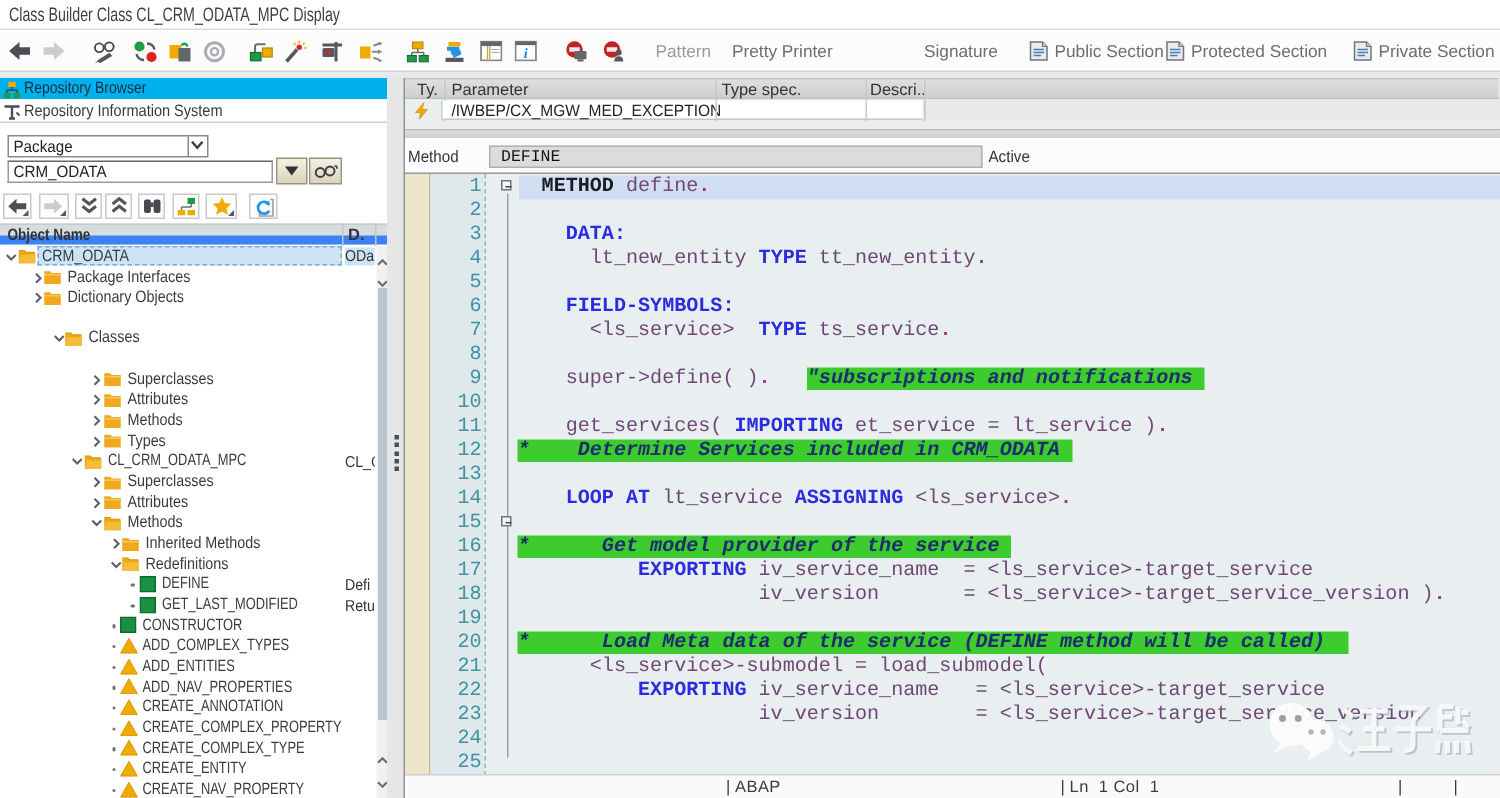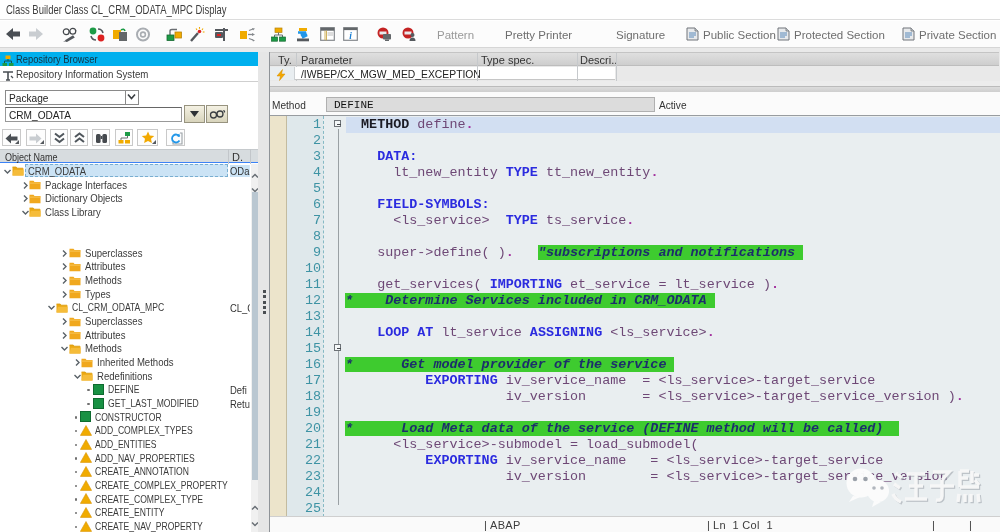--- a/index.html
+++ b/index.html
@@ -27,21 +27,21 @@
 #combo .cbtn { position:absolute; right:0; top:0; width:13px; height:13px; border-left:1px solid #8a8a8a; }
 #pkg { left:5px; top:55px; width:177px; height:15px; background:#fff; border:1px solid #999; border-top-color:#666; font-size:11px; color:#222; }
 #pkg .t { position:absolute; left:3px; top:1px; transform:scaleX(0.92); transform-origin:0 0; }
 .beigebtn { position:absolute; top:53px; height:18px; background:linear-gradient(#f4f1e3,#d8d4bc); border:1px solid #97937f; }
 #bb1 { left:184px; width:21px; }
 #bb2 { left:206px; width:22px; }
 #ltools { left:0; top:77px; width:258px; height:18px; }
 .lbtn { position:absolute; top:0; height:17px; background:#fdfdfd; border:1px solid #c9c9c9; text-align:center; }
 .lbtn svg { margin-top:1px; }
 .ddm { position:absolute; right:1px; bottom:1px; width:0; height:0; border-left:4px solid transparent; border-bottom:4px solid #55595e; }
-#treehdr { left:0; top:97px; width:258px; height:14px; background:#d7dcdf; border-bottom:1px solid #3b82f6; border-top:1px solid #c6cacd; }
+#treehdr { left:0; top:97px; width:258px; height:14px; background:#d7dcdf; border-bottom:6px solid #3b82f6; border-top:1px solid #c6cacd;font-weight:bold; }
 #treehdr .t1 { position:absolute; left:5px; top:1px; font-size:11px; color:#333; transform:scaleX(0.82); transform-origin:0 0; }
 #treehdr .t2 { position:absolute; left:232px; top:1px; font-size:11px; color:#333; }
 #treebox { left:0; top:112px; width:258px; height:368px; background:#fff; overflow:hidden; }
 .trow { position:absolute; left:0; width:258px; height:13.7px; }
 .texp { position:absolute; top:2.5px; }
 .texp svg, .tico svg { display:block; }
 .tico { position:absolute; top:1px; }
 .tdot { position:absolute; top:6px; width:2.5px; height:2.5px; background:#707070; border-radius:50%; }
 .tlbl { position:absolute; top:0.5px; font-size:11px; color:#3b3b3b; white-space:nowrap; transform:scaleX(0.78); transform-origin:0 0; }
 .tlbl.mx { transform:scaleX(0.87); }
@@ -198,21 +198,21 @@
         <rect x="7" y="7" width="8" height="5.5" rx="0.8" fill="#63676a"></rect>
         <rect x="9" y="12.5" width="4" height="1.5" fill="#63676a"></rect>
       </svg></span>
 <span class="tbi" style="left:401.0px"><svg width="16" height="15" viewBox="0 0 16 15">
         <circle cx="7" cy="6" r="5.5" fill="#c42323"></circle>
         <rect x="3.5" y="4.5" width="7" height="3" fill="#e9eaec"></rect>
         <circle cx="11.5" cy="8" r="2" fill="#55595e"></circle>
         <path d="M8.5 14 Q8.5 10.5 11.5 10.5 Q14.5 10.5 14.5 14 Z" fill="#55595e"></path>
       </svg></span>
 <span class="tbtxt" style="left:437px;color:#9a9a9a">Pattern</span>
-<span class="tbtxt" style="left:505px">Pretty Printer</span>
+<span class="tbtxt" style="left:488px">Pretty Printer</span>
 <span class="tbtxt" style="left:616px">Signature</span>
 <span class="tbico" style="left:686px"><svg width="13" height="14" viewBox="0 0 13 14">
         <path d="M1 1 L9 1 L12 4 L12 13 L1 13 Z" fill="#e8eaec" stroke="#70757a" stroke-width="1"></path>
         <path d="M9 1 L9 4 L12 4" fill="#c6cacd" stroke="#70757a" stroke-width="0.8"></path>
         <path d="M3 6 L10 6 M3 8 L10 8 M3 10 L8 10" stroke="#4a7fb5" stroke-width="0.9"></path>
       </svg></span>
     <span class="tbtxt" style="left:703px">Public Section</span>
 <span class="tbico" style="left:777px"><svg width="13" height="14" viewBox="0 0 13 14">
         <path d="M1 1 L9 1 L12 4 L12 13 L1 13 Z" fill="#e8eaec" stroke="#70757a" stroke-width="1"></path>
         <path d="M9 1 L9 4 L12 4" fill="#c6cacd" stroke="#70757a" stroke-width="0.8"></path>
@@ -346,34 +346,34 @@
             </svg>
           </span>
           <span class="tico" style="left:29.0px">
             <svg width="12" height="11" viewBox="0 0 12 11">
               <path d="M0.5 1.8 L4.5 1.8 L5.5 3 L11.5 3 L11.5 10.3 L0.5 10.3 Z" fill="#F0A81E"></path>
               <path d="M0.5 4.1 L11.5 4.1" stroke="#F8C75A" stroke-width="1"></path>
             </svg>
           </span>
           <span class="tlbl mx" style="left:45.0px">Dictionary Objects</span>
         </div>
-<div class="trow" style="top:41.3px">
-          <span class="texp" style="left:20.5px">
+<div class="trow" style="top:54.9px">
+          <span class="texp" style="left:34.5px">
             <svg width="9" height="9" viewBox="0 0 9 9">
               <polyline points="1.5,3 4.5,6 7.5,3" fill="none" stroke="#5a6268" stroke-width="1.4"></polyline>
             </svg>
           </span>
-          <span class="tico" style="left:29.0px">
+          <span class="tico" style="left:43.0px">
             <svg width="12" height="11" viewBox="0 0 12 11">
               <path d="M0.5 2 L4.2 2 L5.2 3.2 L11.5 3.2 L11.5 10.5 L0.5 10.5 Z" fill="#EBA812"></path>
               <path d="M1.8 4.8 L11.5 4.8 L11.5 10.5 L0.5 10.5 Z" fill="#F5BC3A"></path>
               <path d="M0.5 2 L4.2 2 L5.2 3.2 L11 3.2" fill="none" stroke="#D99A0B" stroke-width="0.8"></path>
             </svg>
           </span>
-          <span class="tlbl mx" style="left:45.0px">Class Library</span>
+          <span class="tlbl mx" style="left:59.0px">Classes</span>
         </div>
 <div class="trow" style="top:82.3px">
           <span class="texp" style="left:60.0px">
             <svg width="9" height="9" viewBox="0 0 9 9">
               <polyline points="3,1.5 6,4.5 3,7.5" fill="none" stroke="#5a6268" stroke-width="1.4"></polyline>
             </svg>
           </span>
           <span class="tico" style="left:68.5px">
             <svg width="12" height="11" viewBox="0 0 12 11">
               <path d="M0.5 1.8 L4.5 1.8 L5.5 3 L11.5 3 L11.5 10.3 L0.5 10.3 Z" fill="#F0A81E"></path>

